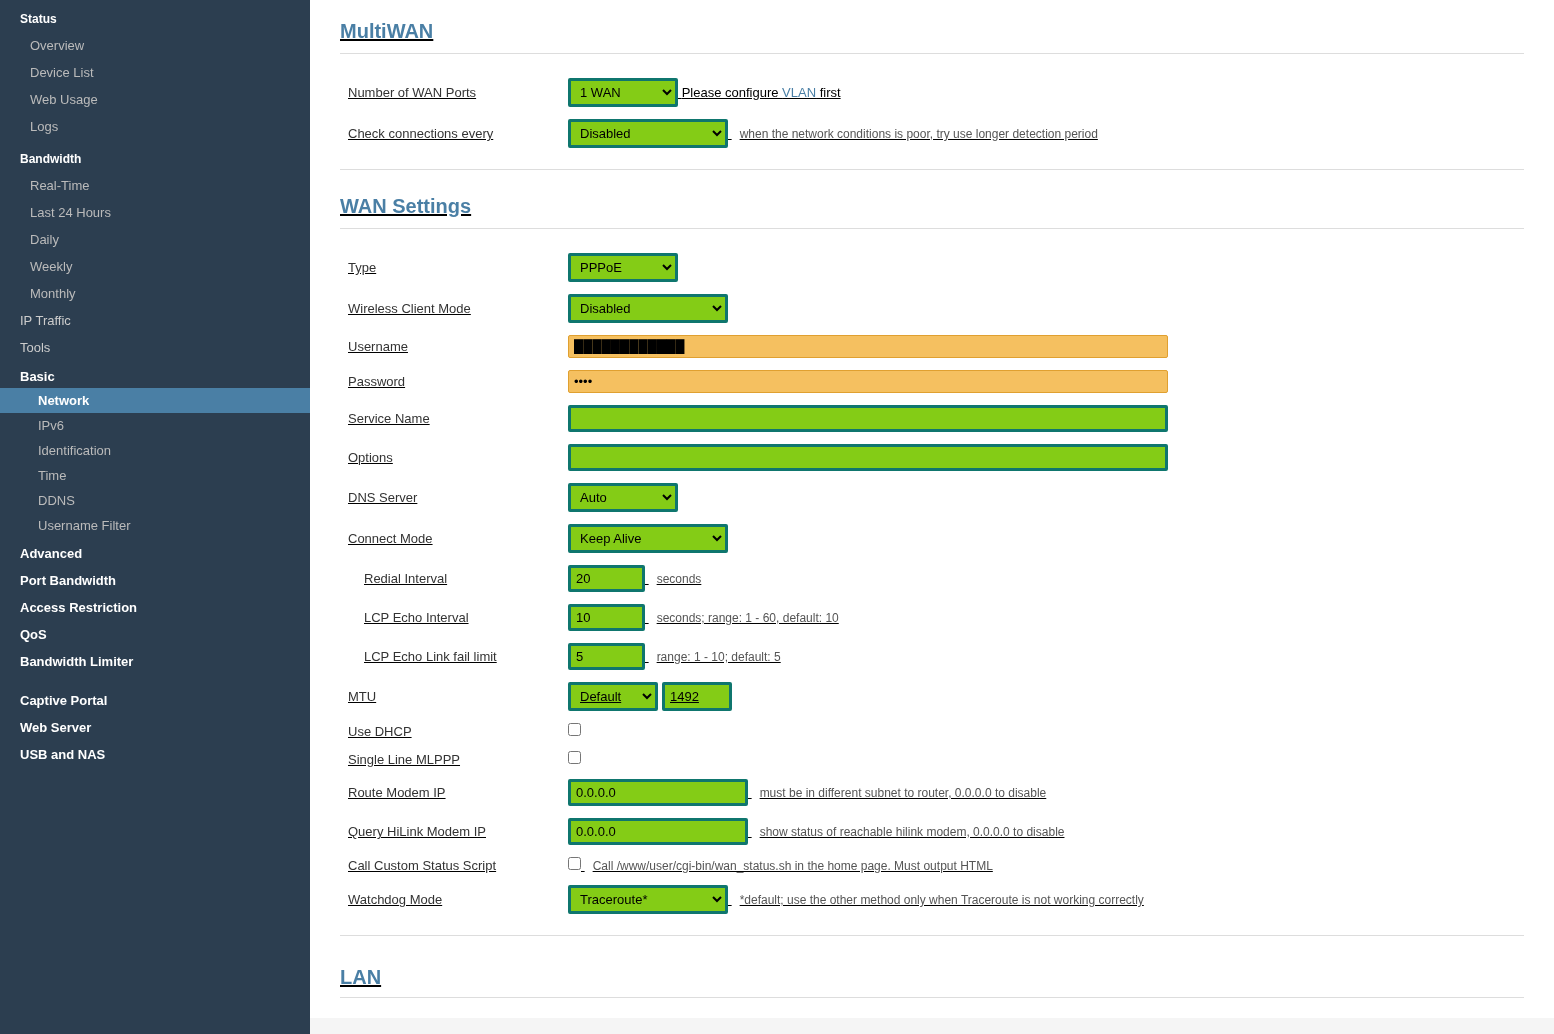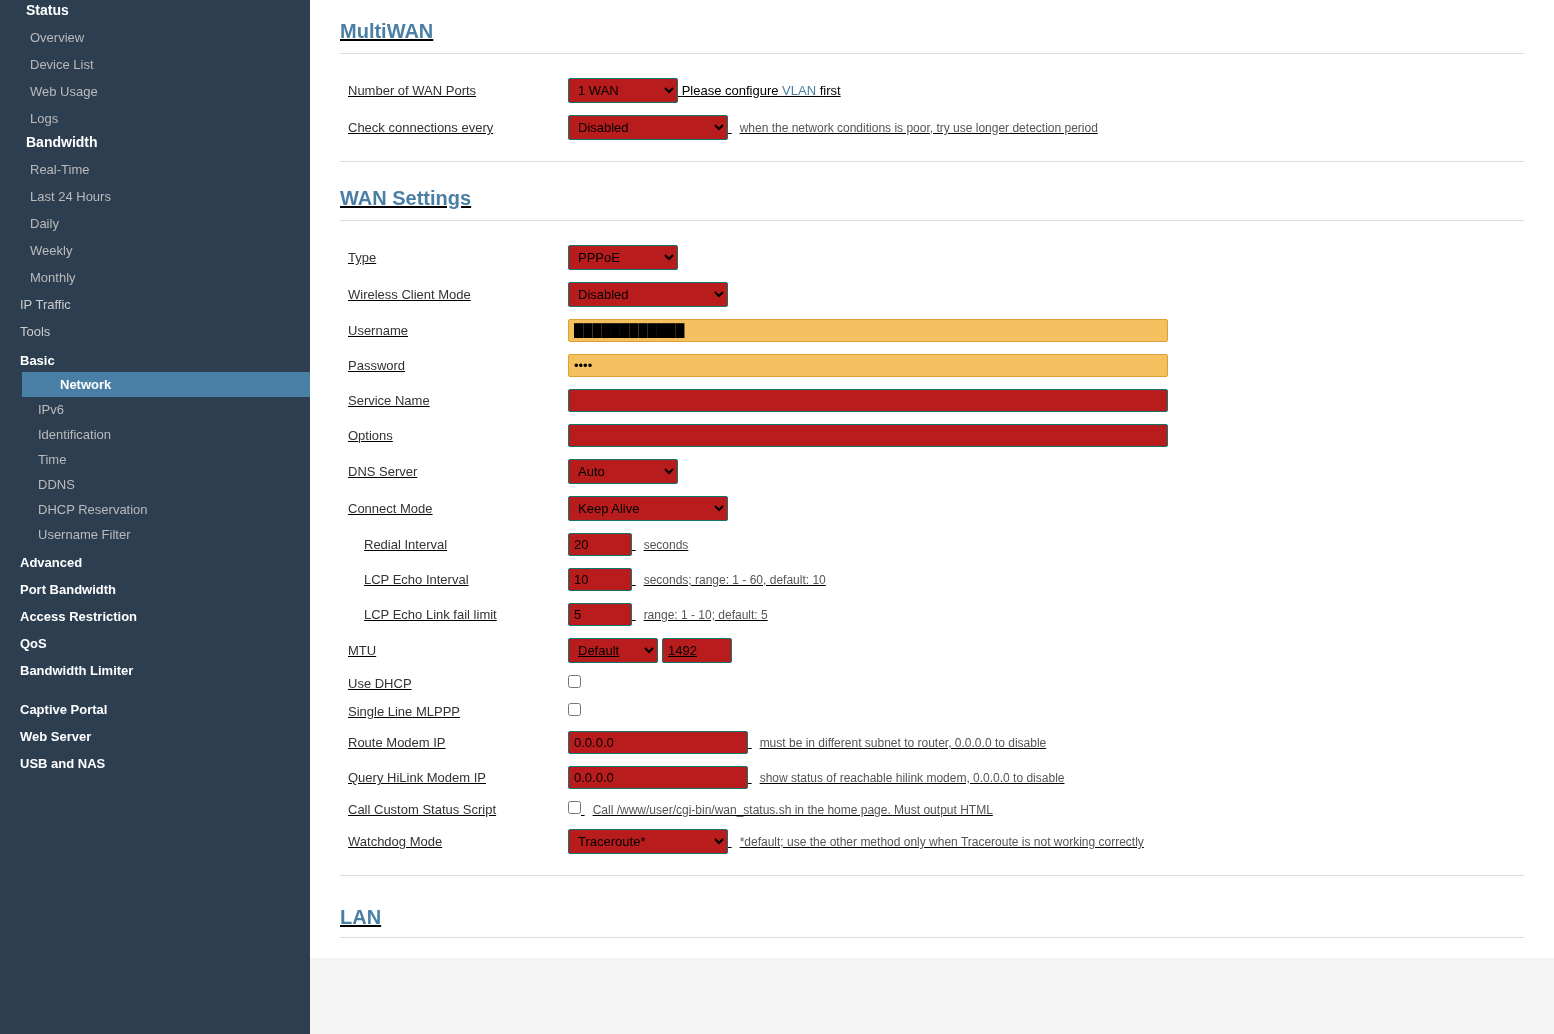--- a/index.html
+++ b/index.html
@@ -10,24 +10,23 @@
       width: 310px;
       min-width: 310px;
       background: #2c3e50;
       color: #ccc;
       overflow-y: auto;
       height: 100%;
     }
     .sidebar-section-header {
       color: #fff;
       font-weight: bold;
-      font-size: 14px;
-      padding: 2px 20px 6px 20px;
+      font-size: 12px;
+      padding: 12px 20px 6px 20px;
       cursor: default;
-      margin-left: 6px;
     }
     .sidebar-item {
       padding: 6px 20px 6px 30px;
       color: #bbb;
       cursor: pointer;
       font-size: 13px;
     }
     .sidebar-subsection {
       padding: 8px 20px 4px 20px;
       color: #fff;
@@ -38,21 +37,20 @@
     .sidebar-subitem {
       padding: 5px 20px 5px 38px;
       color: #bbb;
       cursor: pointer;
       font-size: 13px;
     }
     .sidebar-subitem.active {
       background: #4a7fa5;
       color: #fff;
       font-weight: bold;
-      margin-left: 22px;
     }
 
     
     #main {
       flex: 1;
       overflow-y: auto;
       background: #f5f5f5;
       padding: 0;
     }
     .content-area {
@@ -90,31 +88,31 @@
     .form-table td .hint {
       color: #555;
       margin-left: 8px;
       font-size: 12px;
     }
     .form-table td a {
       color: #4a7fa5;
       text-decoration: none;
     }
     select, input[type="text"], input[type="password"] {
-      border: 1px solid #0f766e;
-      background: #b91c1c;
+      border: 3px solid #0f766e;
+      background: #84cc16;
       padding: 3px 5px;
       font-size: 13px;
       border-radius: 2px;
     }
     input[type="text"].full, input[type="password"].full {
       width: 600px;
     }
     input[type="text"].medium {
-      width: 64px;
+      width: 77px;
     }
     input[type="text"].ip {
       width: 180px;
     }
     input.username-masked {
       background: #f5c060;
       border: 1px solid #e0a030;
       width: 600px;
     }
     input.password-masked {
@@ -162,21 +160,20 @@
   <div class="sidebar-item" style="padding-left:20px;color:#ccc;font-size:13px;">IP Traffic</div>
 
   <div class="sidebar-item" style="padding-left:20px;color:#ccc;font-size:13px;">Tools</div>
 
   <div class="sidebar-subsection">Basic</div>
   <div class="sidebar-subitem active">Network</div>
   <div class="sidebar-subitem">IPv6</div>
   <div class="sidebar-subitem">Identification</div>
   <div class="sidebar-subitem">Time</div>
   <div class="sidebar-subitem">DDNS</div>
-  <div class="sidebar-subitem">DHCP Reservation</div>
   <div class="sidebar-subitem">Username Filter</div>
 
   <div class="sidebar-subsection">Advanced</div>
 
   <div class="sidebar-subsection">Port Bandwidth</div>
 
   <div class="sidebar-subsection">Access Restriction</div>
 
   <div class="sidebar-subsection">QoS</div>
 

